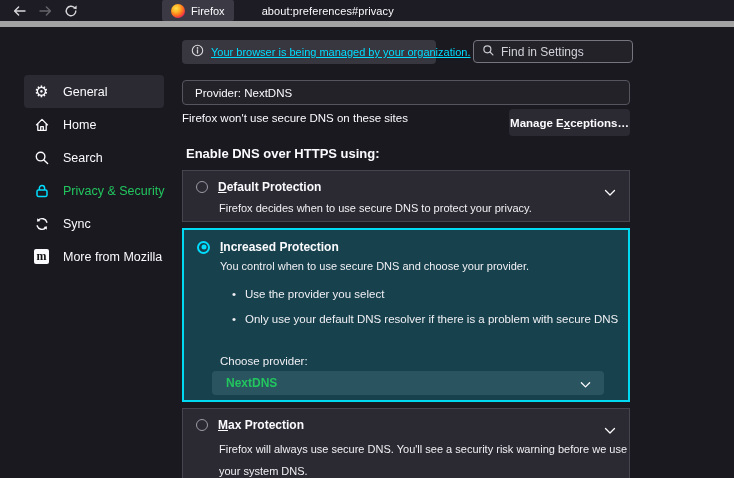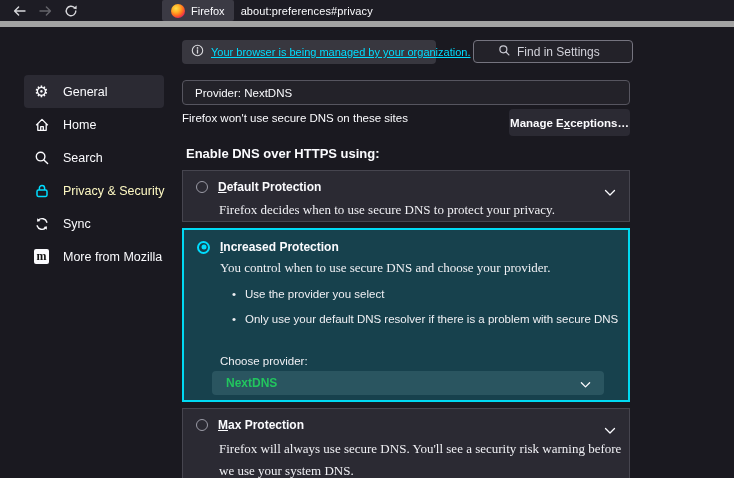--- a/index.html
+++ b/index.html
@@ -22,53 +22,53 @@
   .tab-chip {
     margin-left:78px; height:21px; padding:0 9px;
     background:#3b3a44; border-radius:2px;
     display:flex; align-items:center; gap:6px;
     font-size:11px; color:#fbfbfe;
   }
   .ff-logo {
     width:14px; height:14px; border-radius:50%;
     background:radial-gradient(circle at 36% 32%, #ffe14a 0%, #ffb026 30%, #ff6a1f 55%, #e3245b 78%, #8a3ff0 100%);
   }
-  .url-text { margin-left:7px; font-size:11px; color:#fbfbfe; letter-spacing:.1px; }
+  .url-text { margin-left:28px; font-size:11px; color:#fbfbfe; letter-spacing:.1px; }
 
   
   .content { position:absolute; top:28px; left:0; right:0; bottom:0; background:#1a1920; }
 
   
   .sidebar { position:absolute; top:47px; left:24px; width:140px; }
   .side-item {
     height:33px; display:flex; align-items:center; gap:13px;
     padding:0 9px; border-radius:4px; font-size:12.5px; color:#fbfbfe;
     cursor:default; white-space:nowrap;
   }
   .side-item.hover { background:#2b2a33; }
-  .side-item.selected { color:#fef9c3; }
+  .side-item.selected { color:#22c55e; }
   .side-icon { width:17px; height:17px; display:flex; align-items:center; justify-content:center; flex:0 0 17px; }
   .gear-glyph { font-size:16px; line-height:17px; color:#fbfbfe; }
   .moz-box {
     width:15px; height:15px; background:#fbfbfe; border-radius:2px;
     display:flex; align-items:center; justify-content:center;
     font-family:"Liberation Serif", serif; font-weight:bold; font-size:12px; color:#111;
   }
 
   
   .banner {
     position:absolute; left:182px; top:12px; width:254px; height:24px;
     background:#38373f; border-radius:4px;
     display:flex; align-items:center; gap:7px; padding:0 9px;
   }
   .banner-link { font-size:11px; color:#00ddff; text-decoration:underline; white-space:nowrap; }
   .find-box {
     position:absolute; left:473px; top:12px; width:160px; height:23px;
     background:#232229; border:1px solid #75747f; border-radius:4px;
-    display:flex; align-items:center; gap:6px; padding:0 24px;
+    display:flex; align-items:center; gap:6px; padding:0 8px;
   }
   .find-box input {
     background:transparent; border:none; outline:none; width:110px;
     font-family:"Liberation Sans", sans-serif; font-size:12px; color:#fbfbfe;
   }
   .find-box input::placeholder { color:#d2d2da; opacity:1; }
 
   
   .provider-box {
     position:absolute; left:182px; top:52px; width:448px; height:25px;
@@ -104,21 +104,21 @@
   }
   .radio.checked { position:relative; border:2px solid #00ddff; width:13px; height:13px; flex-basis:13px; }
   .radio.checked::after {
     content:""; position:absolute; left:50%; top:50%; transform:translate(-50%,-50%);
     width:5px; height:5px; border-radius:50%; background:#00ddff;
   }
   .opt-title { display:inline-block; font-size:12px; font-weight:bold; }
   .opt-title::first-letter { text-decoration:underline; }
   .chevron { position:absolute; right:13px; top:12px; }
   .c-increased .opt-head { top:10px; }
-  .opt-desc { position:absolute; left:36px; font-size:13px; color:#f0f0f4;font-family:Liberation Serif, serif; }
+  .opt-desc { position:absolute; left:36px; font-size:11px; color:#f0f0f4; }
   .c-default  .opt-desc { top:31px; }
   .c-increased .opt-desc { top:30px; }
   .c-max .opt-desc { top:29px; width:417px; line-height:22px; }
   .bullet { position:absolute; left:48px; font-size:11.5px; color:#f0f0f4; }
   .bullet::before { content:"•"; margin-right:9px; }
   .bullet.b1 { top:58px; }
   .bullet.b2 { top:83px; }
   .choose-label { position:absolute; left:36px; top:125px; font-size:11.5px; color:#f0f0f4; }
   .provider-select {
     position:absolute; left:28px; top:141px; width:392px; height:24px;

